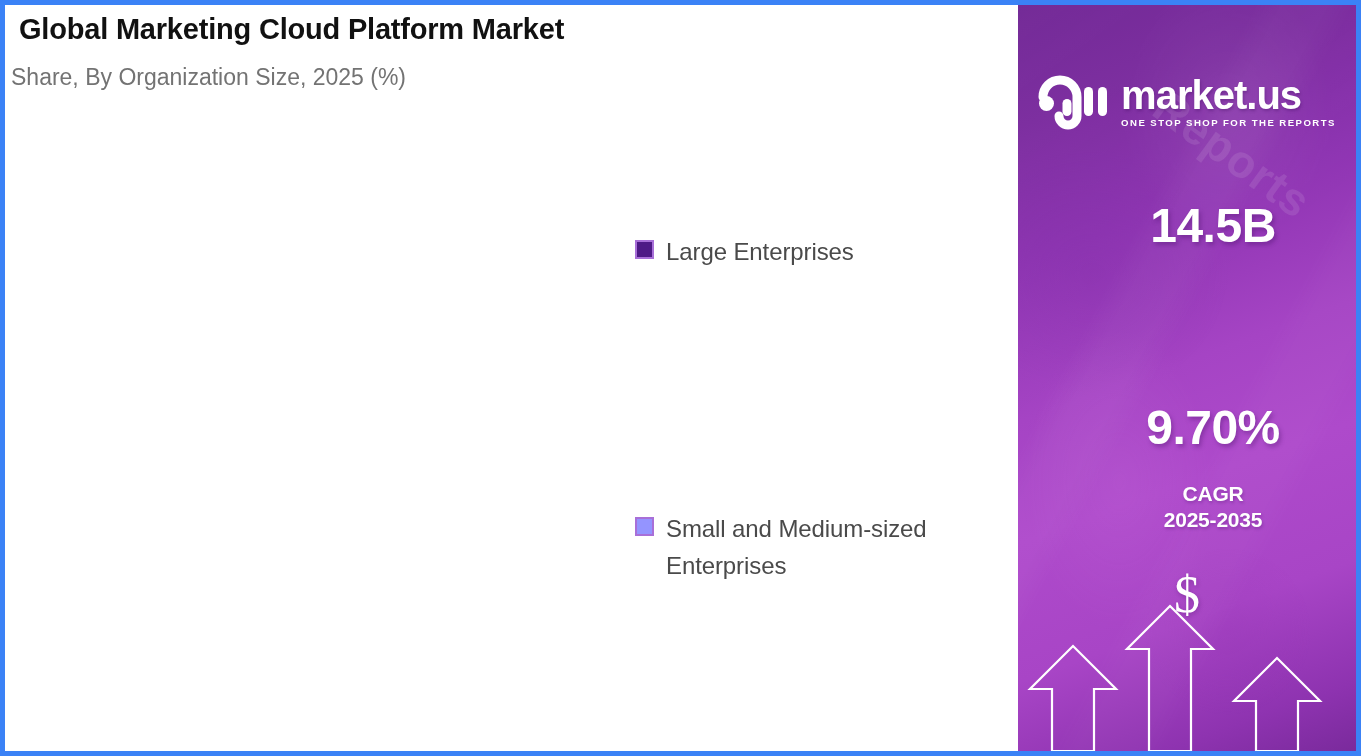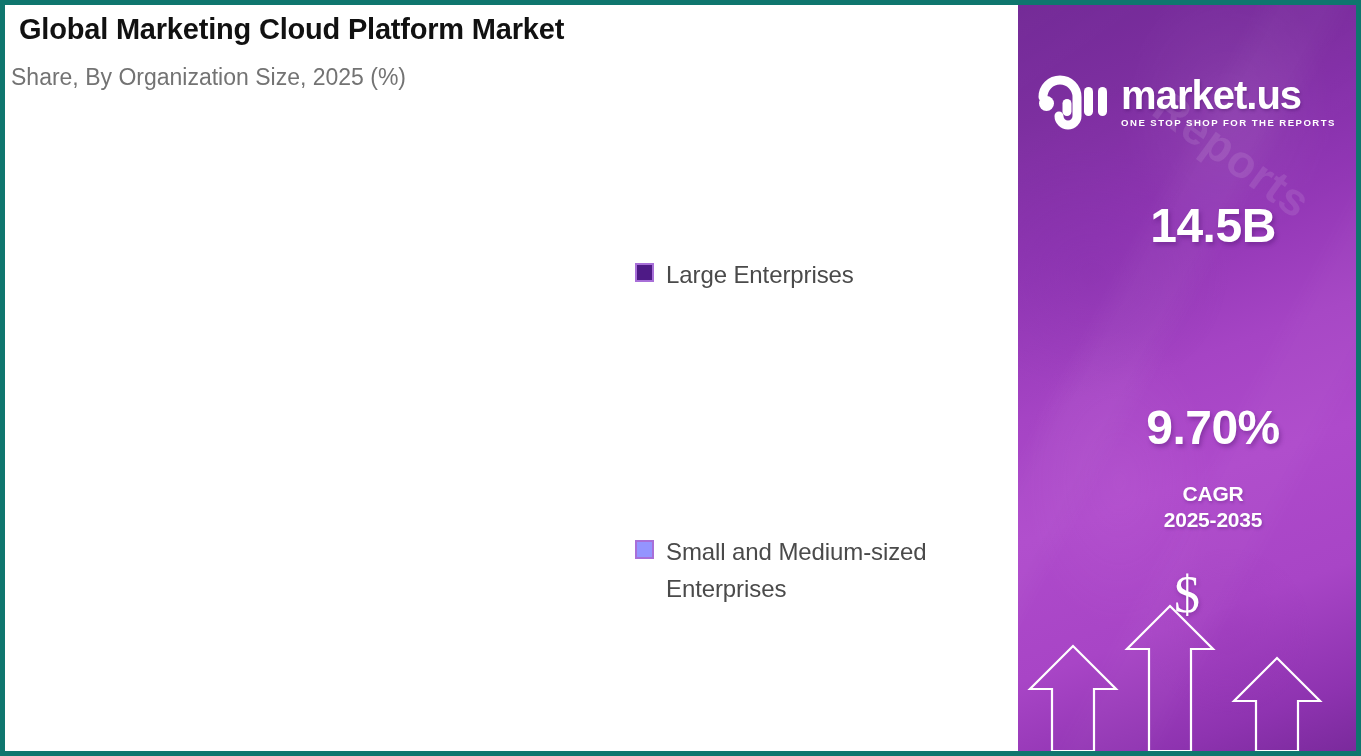--- a/index.html
+++ b/index.html
@@ -10,21 +10,21 @@
     overflow: hidden;
     background: #ffffff;
     font-family: "Liberation Sans", sans-serif;
   }
 
   #infographic {
     position: relative;
     width: 1361px;
     height: 756px;
     background: #ffffff;
-    border: 5px solid #0f766e;
+    border: 5px solid #3b82f6;
     overflow: hidden;
   }
 
   
   #chart-area {
     position: absolute;
     left: 0; top: 0;
     width: 1013px;
     height: 746px;
     background: #ffffff;
@@ -104,21 +104,20 @@
     top: 210px;
     width: 370px;
   }
 
   .legend-item {
     position: absolute;
     display: flex;
     align-items: flex-start;
     gap: 12px;
     width: 360px;
-    margin-top: 23px;
   }
 
   #legend-item-0 { top: 18px; }
   #legend-item-1 { top: 295px; }
 
   .legend-swatch {
     flex: 0 0 auto;
     width: 19px;
     height: 19px;
     margin-top: 7px;

